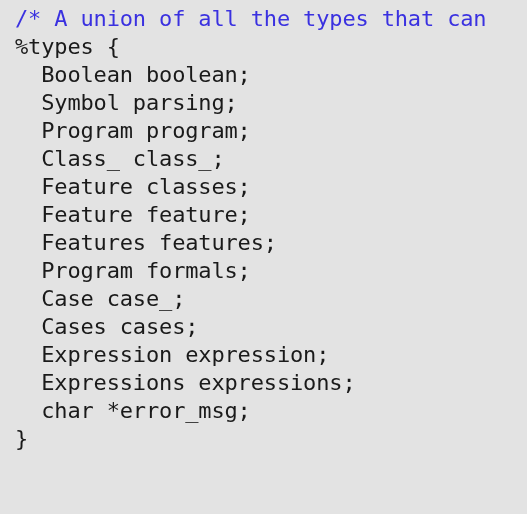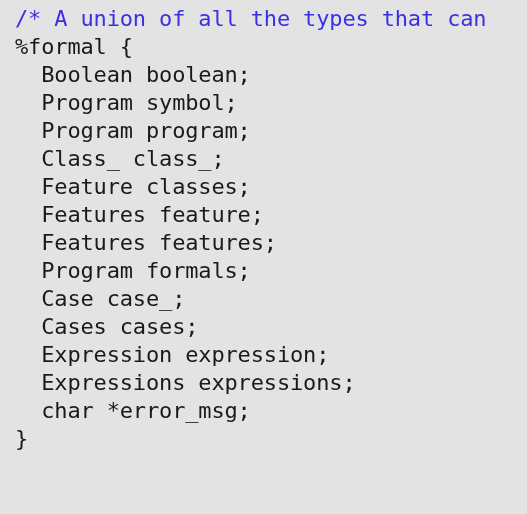--- a/index.html
+++ b/index.html
@@ -33,27 +33,27 @@
   }
   .code-line.comment {
     color: #3a31e0;
   }
 </style>
 </head>
 <body>
 
 <div id="code-listing">
     <div class="code-line comment">/* A union of all the types that can</div>
-    <div class="code-line code">%formal {</div>
+    <div class="code-line code">%types {</div>
     <div class="code-line code">  Boolean boolean;</div>
-    <div class="code-line code">  Program symbol;</div>
+    <div class="code-line code">  Symbol parsing;</div>
     <div class="code-line code">  Program program;</div>
     <div class="code-line code">  Class_ class_;</div>
     <div class="code-line code">  Feature classes;</div>
-    <div class="code-line code">  Features feature;</div>
+    <div class="code-line code">  Feature feature;</div>
     <div class="code-line code">  Features features;</div>
     <div class="code-line code">  Program formals;</div>
     <div class="code-line code">  Case case_;</div>
     <div class="code-line code">  Cases cases;</div>
     <div class="code-line code">  Expression expression;</div>
     <div class="code-line code">  Expressions expressions;</div>
     <div class="code-line code">  char *error_msg;</div>
     <div class="code-line code">}</div>
   </div>
 

